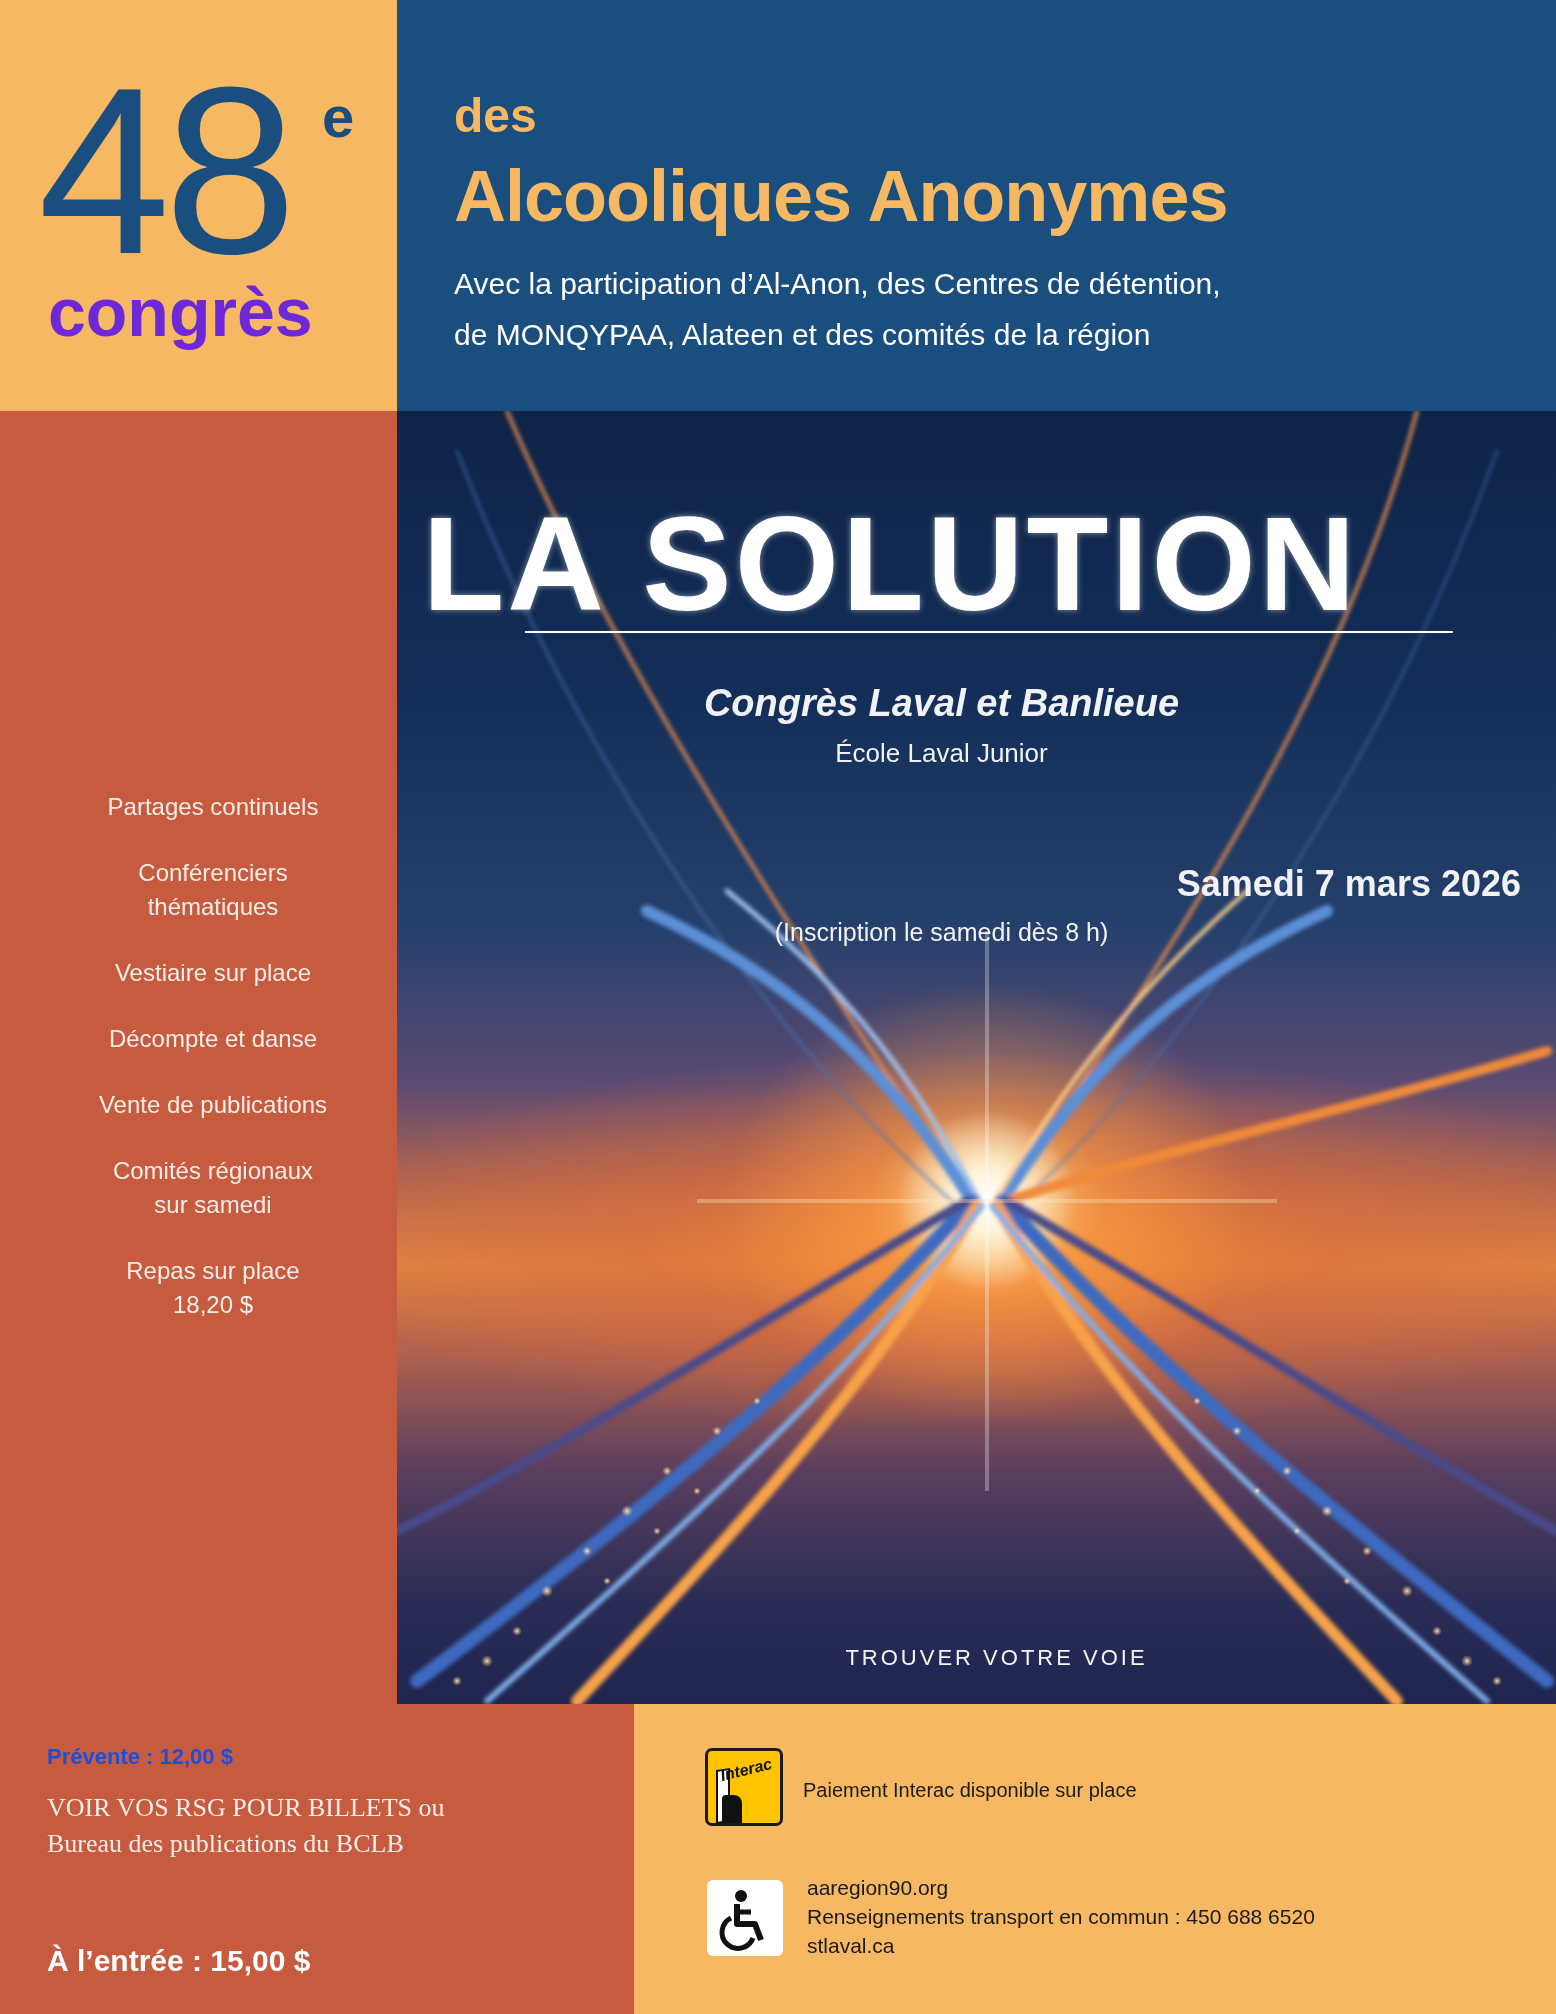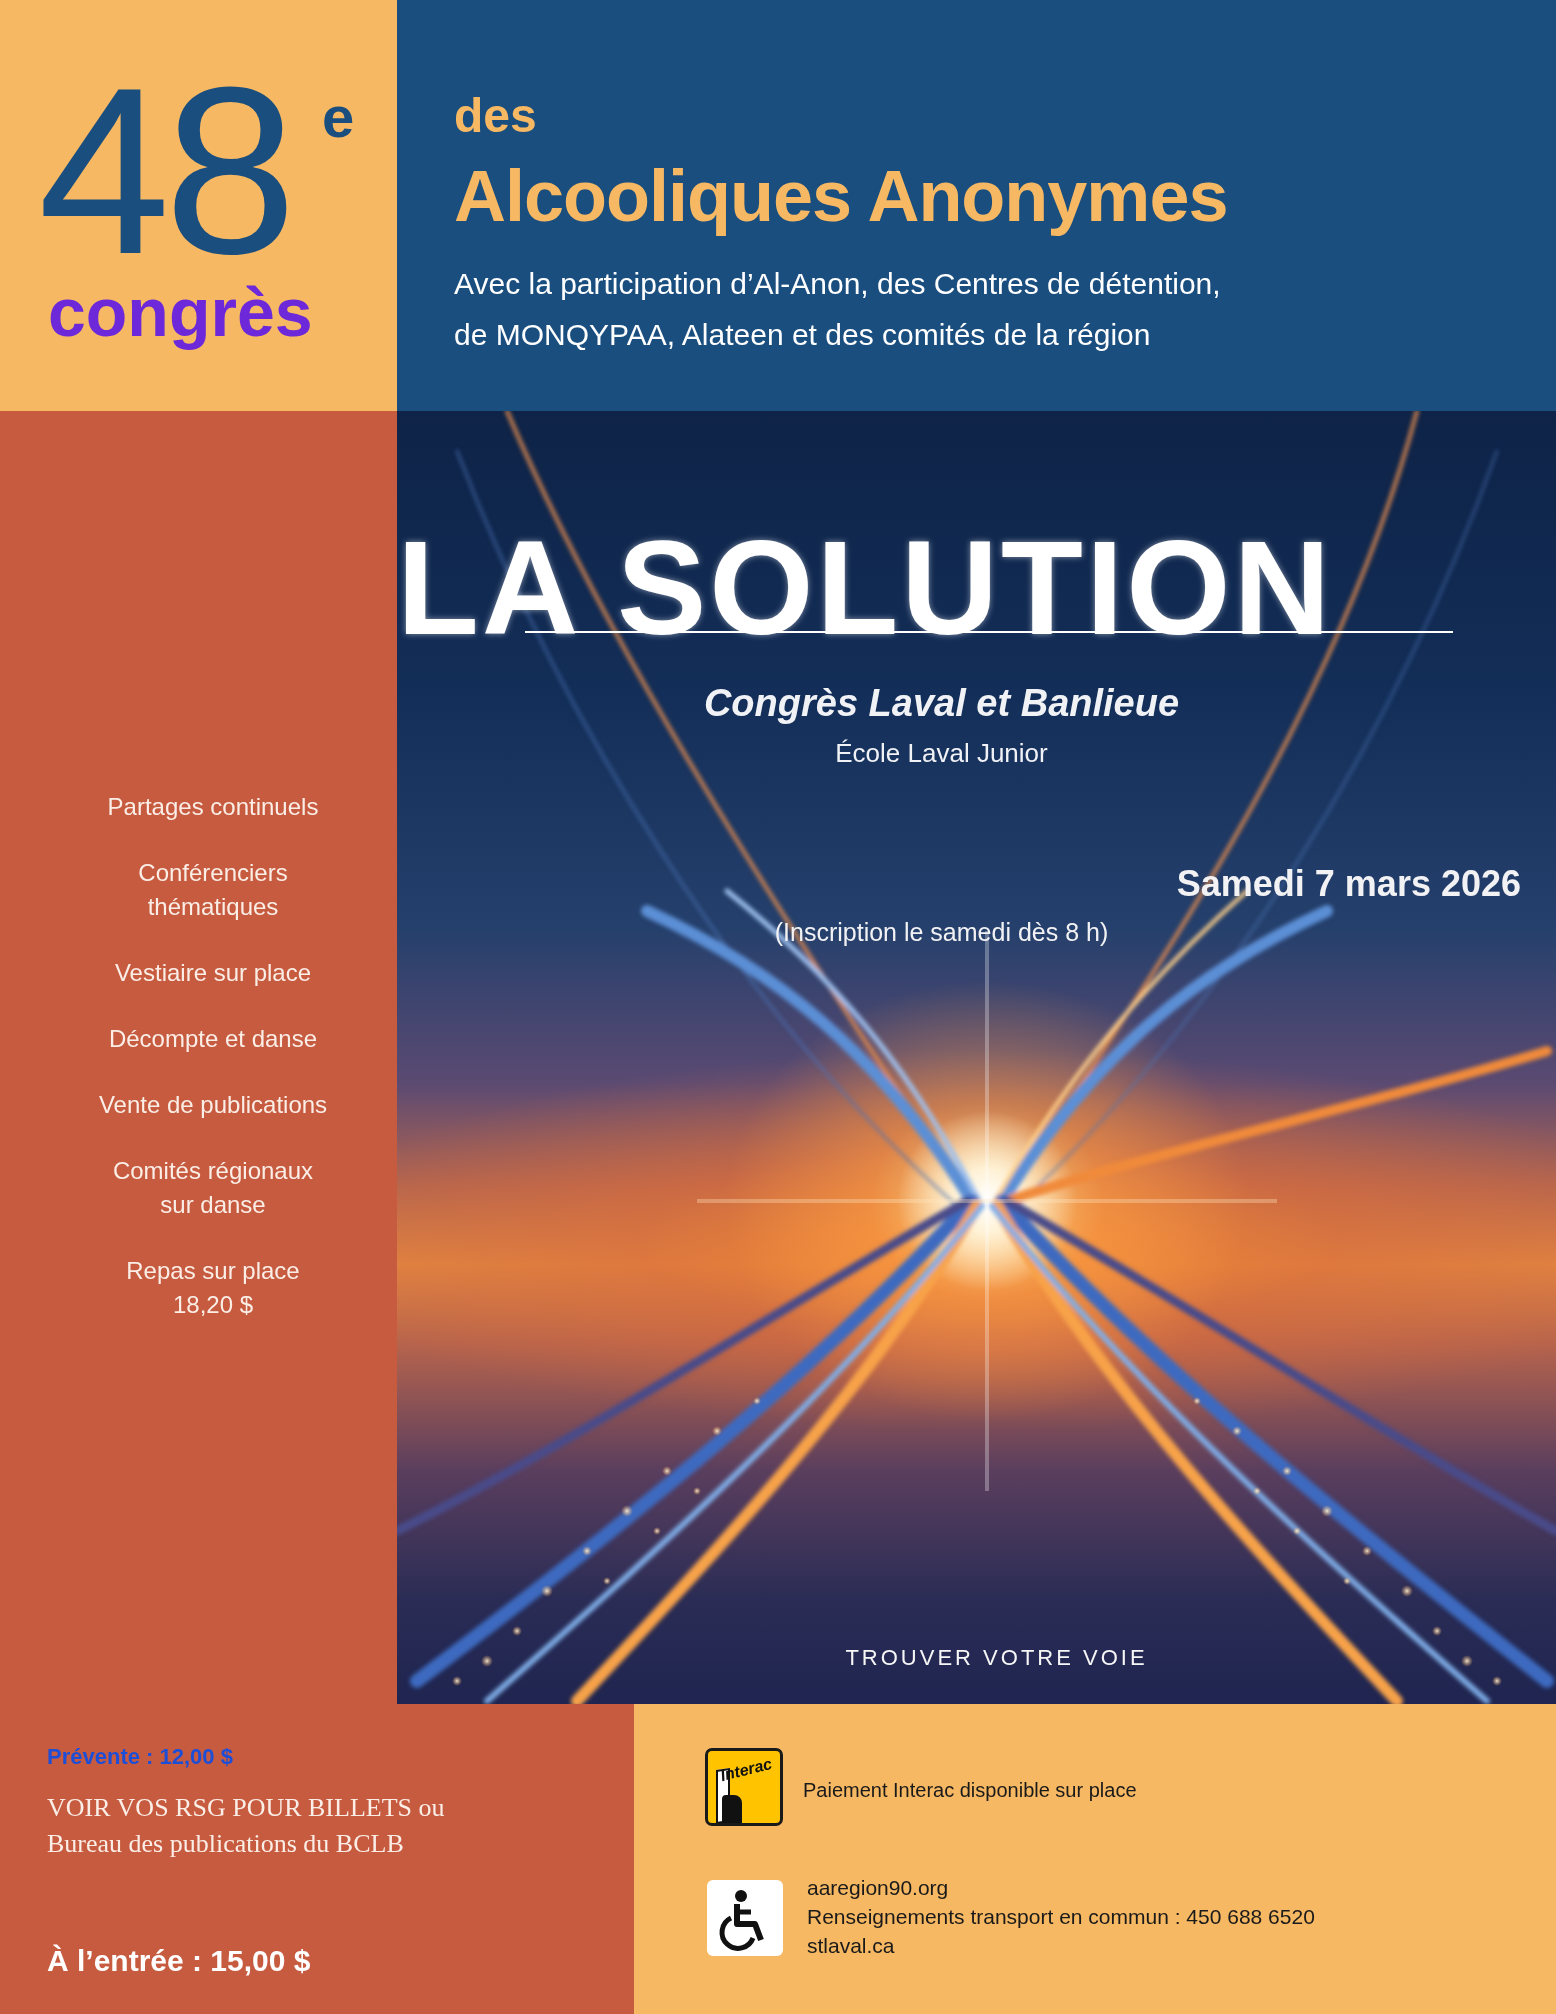--- a/index.html
+++ b/index.html
@@ -27,21 +27,21 @@
 
   
   #photo { left: 397px; top: 411px; width: 1159px; height: 1293px; overflow: hidden;
     background:
       radial-gradient(ellipse 90px 90px at 590px 790px, rgba(255,255,255,1) 0%, rgba(255,245,220,0.95) 35%, rgba(255,200,120,0.0) 100%),
       radial-gradient(ellipse 260px 220px at 590px 790px, rgba(255,220,140,0.85) 0%, rgba(255,160,70,0.5) 45%, rgba(255,140,60,0) 100%),
       radial-gradient(ellipse 700px 190px at 590px 830px, rgba(245,140,50,0.85) 0%, rgba(220,110,60,0.55) 50%, rgba(120,70,90,0) 100%),
       linear-gradient(180deg, #0E2347 0%, #132E58 22%, #25406C 40%, #5B4A72 52%, #B5654E 60%, #E08441 66%, #B8644C 72%, #5A3E5E 82%, #2A2C55 92%, #1F2550 100%);
   }
   #photo svg { position: absolute; left: 0; top: 0; }
-  #sol-title { left: 0; top: 86px; width: 987px; font-size: 134px; line-height: 1; color: #FFFFFF; font-weight: bold; letter-spacing: 3px; text-shadow: 0 0 6px rgba(255,255,255,0.5); margin-top: 24px; }
+  #sol-title { left: 0; top: 86px; width: 987px; text-align: center; font-size: 134px; line-height: 1; color: #FFFFFF; font-weight: bold; letter-spacing: 3px; text-shadow: 0 0 6px rgba(255,255,255,0.5); }
   #sol-rule { left: 128px; top: 220px; width: 928px; height: 2px; background: #FFFFFF; }
   #venue-name { left: 0; top: 273px; width: 1159px; text-align: center; font-size: 38px; color: #F0F2F6; font-weight: bold; line-height: 1; transform: translateX(-35px); font-style: italic; }
   #venue-school { left: 0; top: 329px; width: 1159px; text-align: center; font-size: 26px; color: #F0F2F6; line-height: 1; transform: translateX(-35px); }
   #venue-address { left: 0; top: 369px; width: 1159px; text-align: center; font-size: 26px; color: #F0F2F6; line-height: 1; transform: translateX(-35px); }
   #event-date { left: 0; top: 455px; width: 1159px; text-align: right; font-size: 36px; color: #F2F2F4; font-weight: bold; line-height: 1; transform: translateX(-35px); }
   #event-reg { left: 0; top: 509px; width: 1159px; text-align: center; font-size: 25px; color: #F2F2F4; line-height: 1; transform: translateX(-35px); }
   #tagline { left: 0; top: 1236px; width: 1159px; text-align: center; font-size: 22px; color: #F6F6F6; line-height: 1; letter-spacing: 3px; transform: translateX(20px); }
 
   
   #bottom-left { left: 0; top: 1704px; width: 634px; height: 310px; background: #C65B40; }
@@ -89,21 +89,21 @@
     <div>Vestiaire sur place</div>
   </div>
   <div class="feature">
     <div>Décompte et danse</div>
   </div>
   <div class="feature">
     <div>Vente de publications</div>
   </div>
   <div class="feature">
     <div>Comités régionaux</div>
-    <div>sur danse</div>
+    <div>sur samedi</div>
   </div>
   <div class="feature">
     <div>Repas sur place</div>
     <div>18,20 $</div>
   </div>
 </div>
 
 <div id="photo" class="abs">
   <svg width="1159" height="1293" viewBox="0 0 1159 1293">
     <defs>

